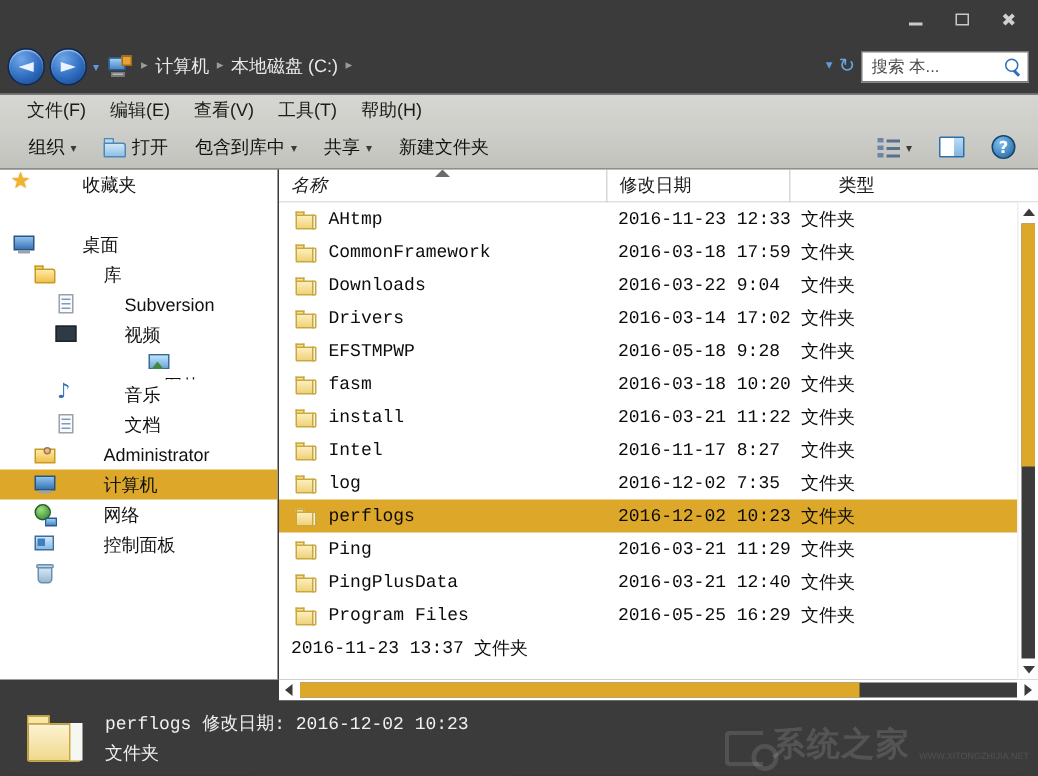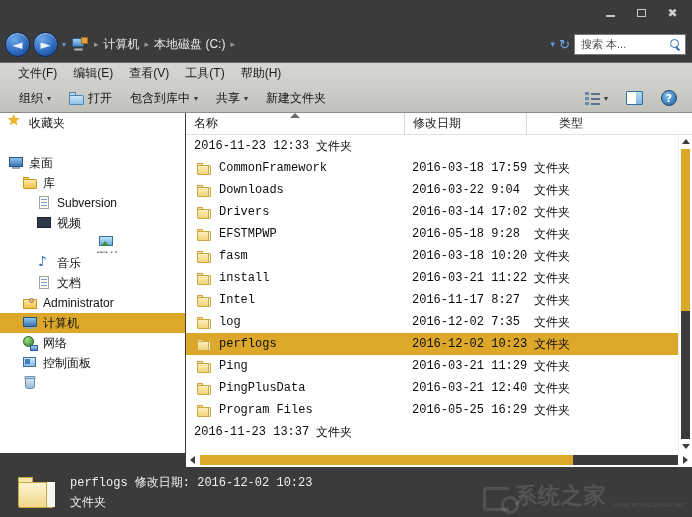--- a/index.html
+++ b/index.html
@@ -201,21 +201,21 @@
     width: 186px; height: 340px; background: #ffffff;
     border-right: 1px solid #3b3b3b;
     overflow: hidden; position: relative;
   }
   .navrow {
     height: 20px; display: flex; align-items: center;
     font-size: 12px; color: #111; white-space: nowrap;
     padding-right: 4px;
   }
   .navrow.sel { background: #dda82a; }
-  .navrow .lbl { overflow: hidden; text-overflow: ellipsis; }
+  .navrow .lbl { overflow: hidden; text-overflow: ellipsis; margin-left: 26px; }
   .ico { width: 16px; height: 16px; flex: 0 0 auto; margin-right: 5px; position: relative; }
 
   .ico-star::before {
     content: '★'; position: absolute; left: -1px; top: -2px;
     color: #f1b42c; font-size: 15px; line-height: 1;
     font-family: "DejaVu Sans", sans-serif;
     text-shadow: 0 0 1px #c58c10;
   }
   .ico-desktop .m {
     position: absolute; left: 1px; top: 2px; width: 14px; height: 10px;
@@ -309,21 +309,21 @@
     display: flex; align-items: center;
     border-bottom: 1px solid #e0e0e0;
     position: relative;
   }
   .col {
     font-size: 12px; color: #1a1a1a; padding-left: 8px;
     height: 22px; display: flex; align-items: center;
     border-left: 1px solid #d7d7d7; position: relative;
   }
   .col:first-child { border-left: none; }
-  .col-name { width: 218px; }
+  .col-name { width: 218px; font-style: italic; }
   .col-date { width: 122px; }
   .col-type { width: 100px; padding-left: 32px; }
   .sortarrow {
     position: absolute; left: 104px; top: 0;
     width: 0; height: 0;
     border-left: 5px solid transparent; border-right: 5px solid transparent;
     border-bottom: 5px solid #6b6b6b;
   }
   .rows { position: absolute; left: 0; top: 22px; right: 14px; bottom: 0; overflow: hidden; }
   .row {
@@ -662,20 +662,28 @@
         <div class="col col-date">
           <span>修改日期</span>
         </div>
         <div class="col col-type">
           <span>类型</span>
         </div>
       </div>
 
       <div class="rows" id="filerows">
           <div class="row">
+            <span class="cell-name">
+              <span class="fico">
+                <span class="t"></span>
+                <span class="b"></span>
+                <span class="r"></span>
+              </span>
+              <span>AHtmp</span>
+            </span>
             <span class="cell-date">2016-11-23 12:33</span>
             <span class="cell-type">文件夹</span>
           </div>
           <div class="row">
             <span class="cell-name">
               <span class="fico">
                 <span class="t"></span>
                 <span class="b"></span>
                 <span class="r"></span>
               </span>

